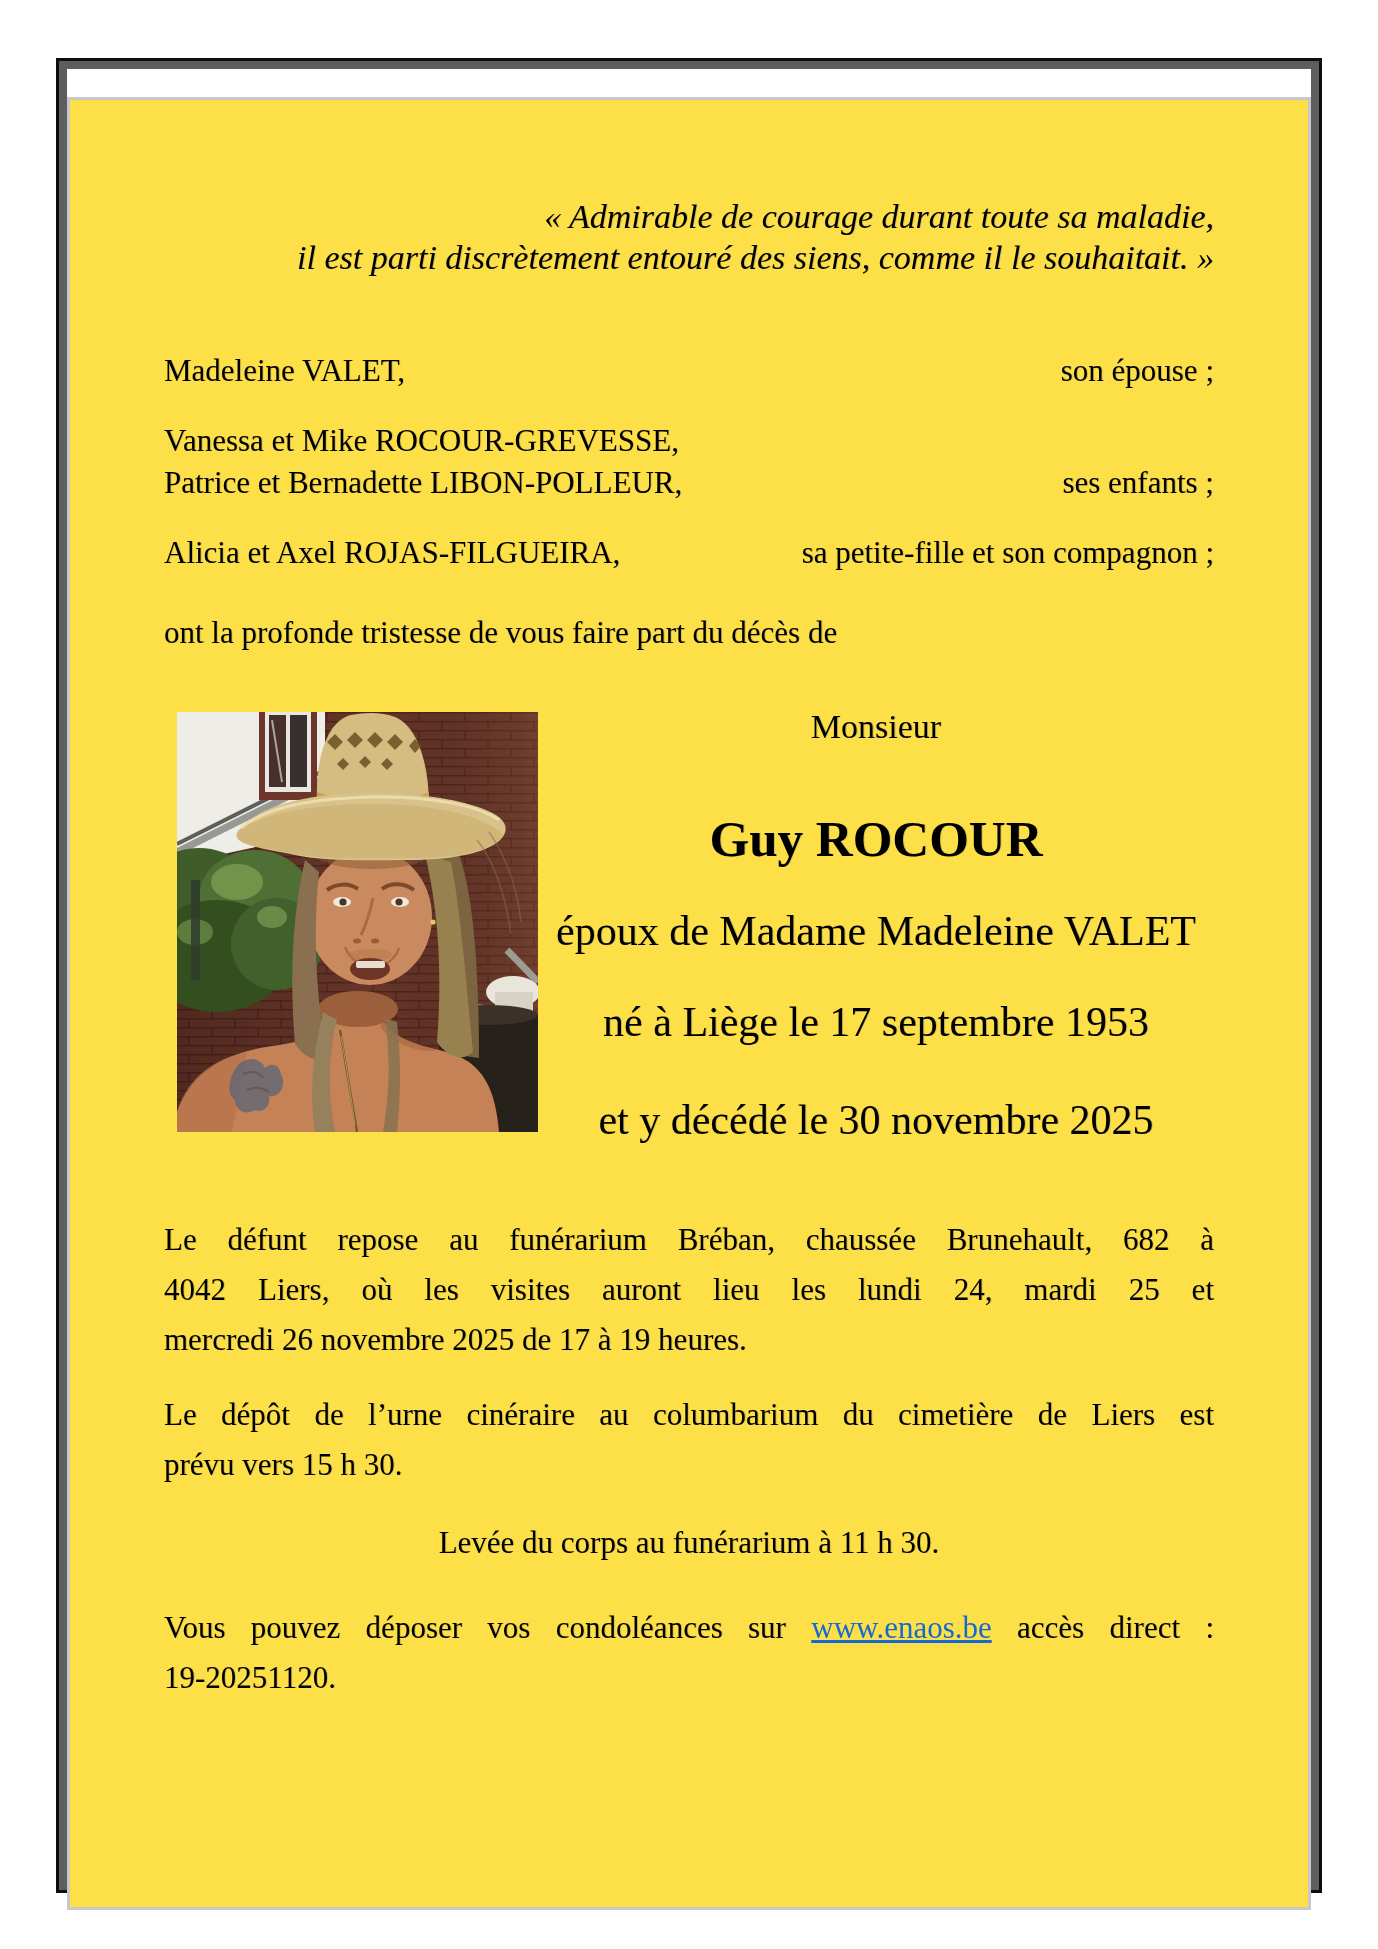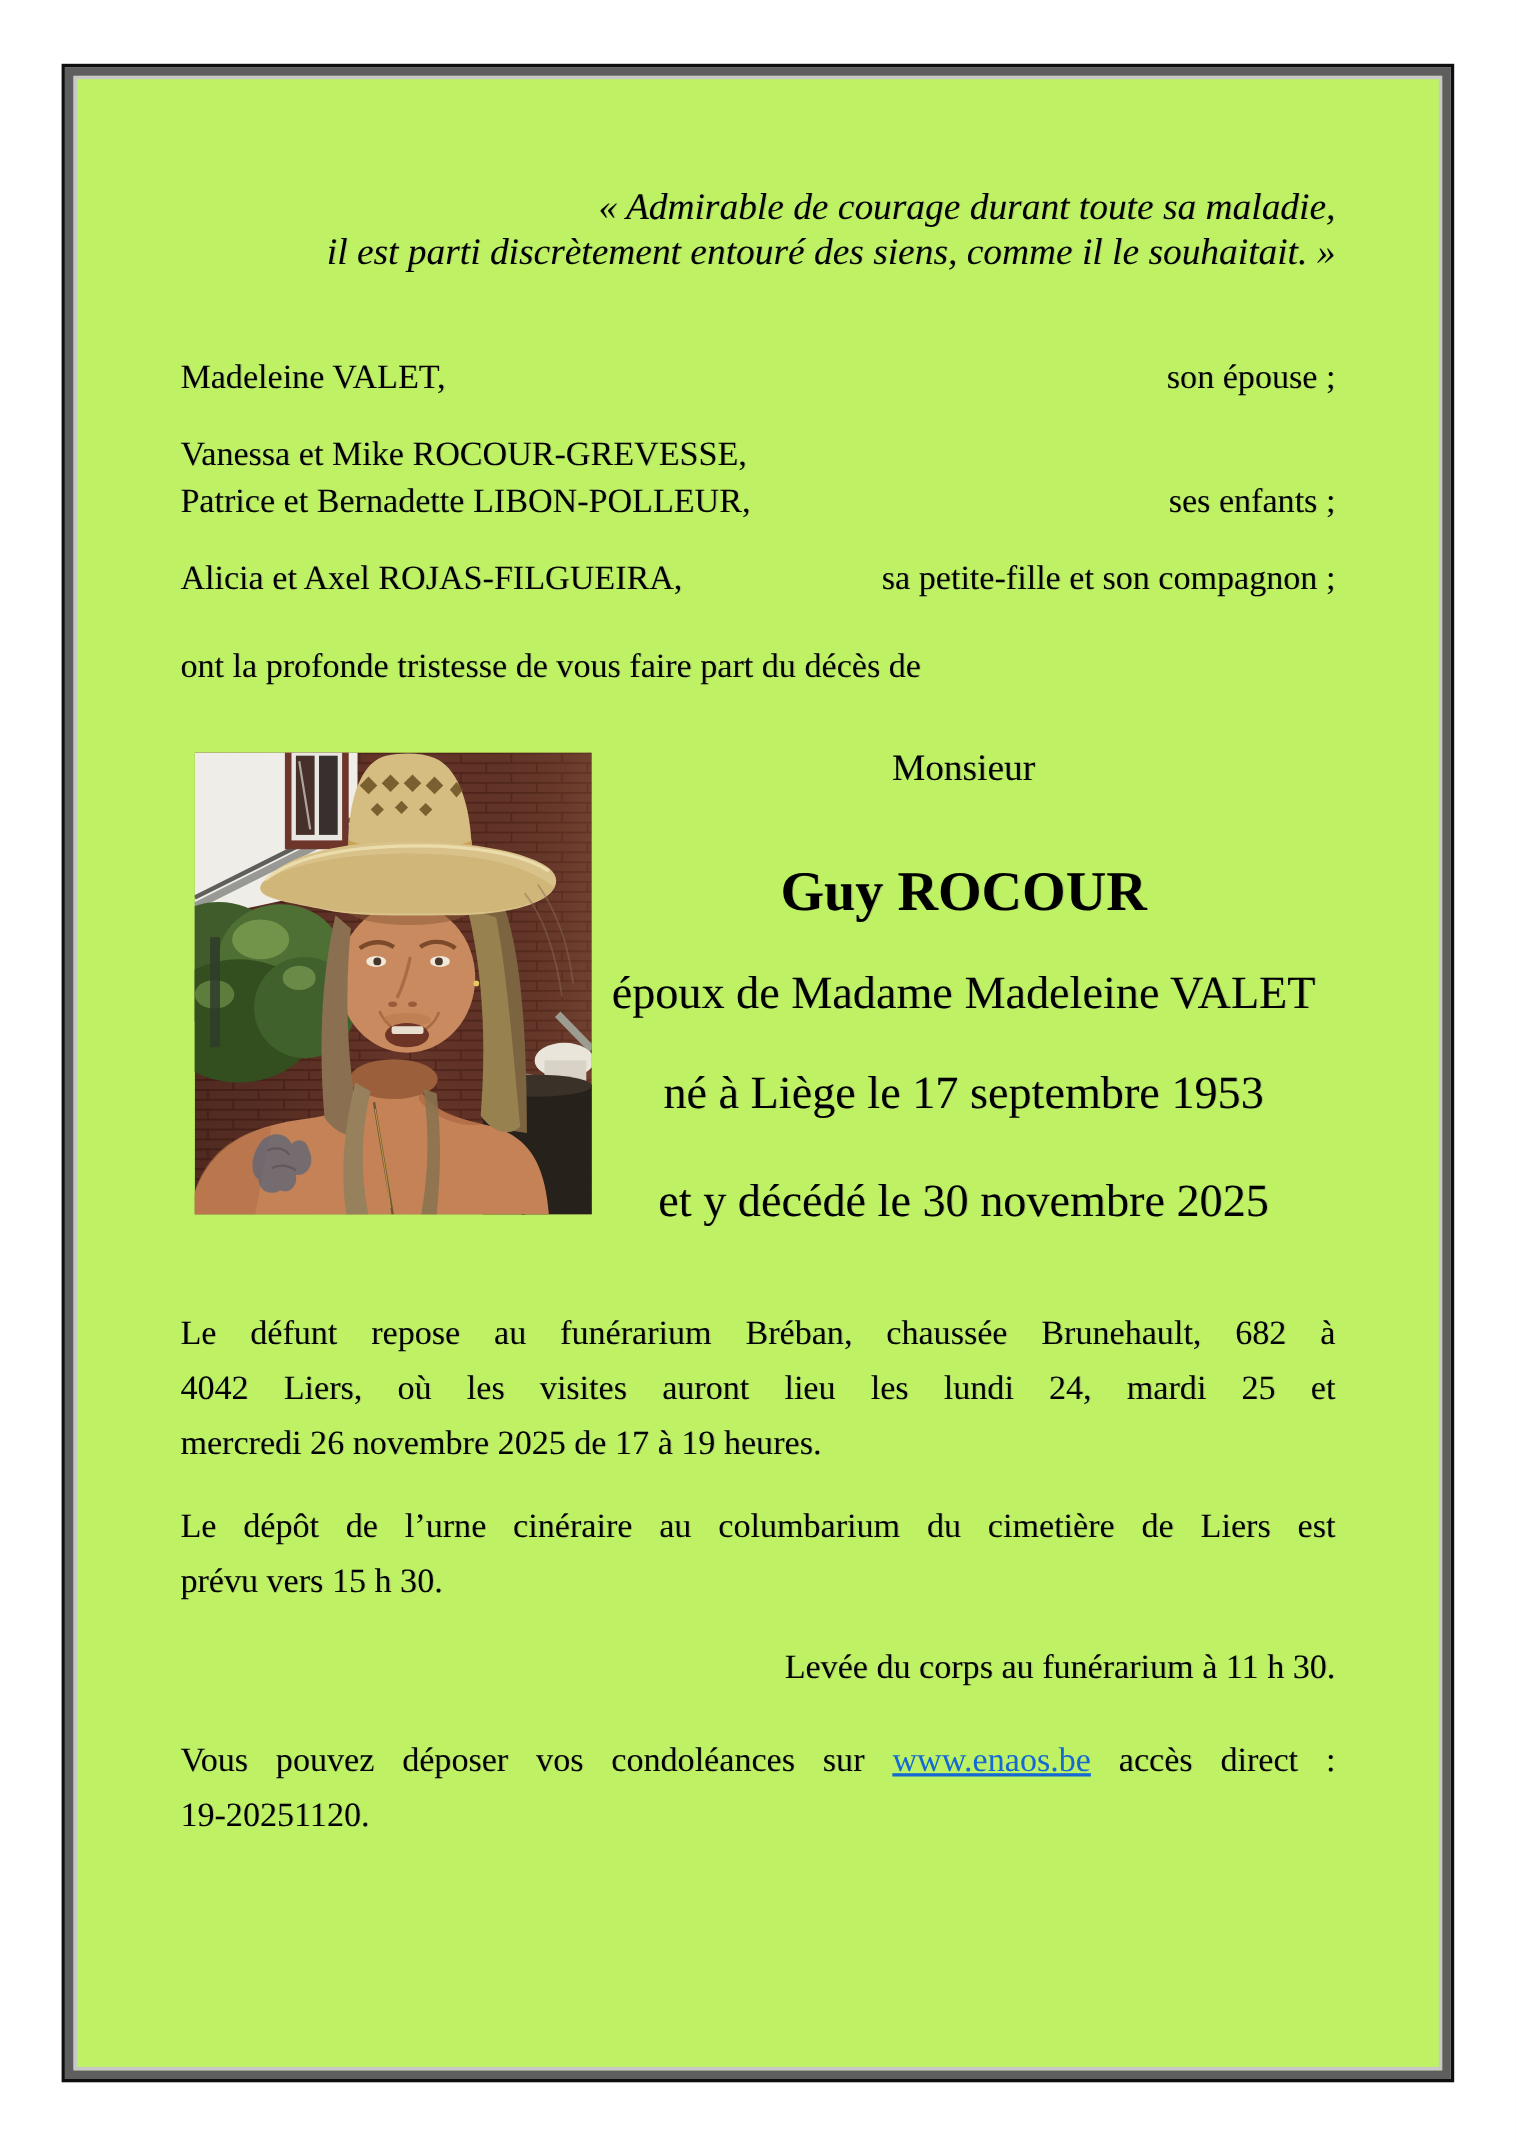--- a/index.html
+++ b/index.html
@@ -9,21 +9,21 @@
     background:#ffffff;
     font-family:"Liberation Serif","DejaVu Serif",serif;
     color:#000;
     overflow:hidden;
   }
   .frame{
     position:absolute;left:56px;top:58px;width:1266px;height:1835px;
     border:3px solid #0e0e0e;box-sizing:border-box;
   }
   .frame-mid{width:100%;height:100%;border:8px solid #5e5e5e;box-sizing:border-box;}
-  .frame-in{width:100%;height:100%;border:3px solid #c8c8c8;box-sizing:border-box;background:#bef264;}
+  .frame-in{width:100%;height:100%;border:3px solid #c8c8c8;box-sizing:border-box;background:#fde047;margin-top:28px;}
   .content{
     position:relative;width:100%;height:100%;box-sizing:border-box;
     padding:0 94px;
     font-size:31px;line-height:42px;
     text-shadow:1px 0 0 rgba(110,110,110,0.28);
   }
   .quote{
     margin-top:96px;
     font-style:italic;font-size:34px;line-height:41px;
     text-align:right;
@@ -41,21 +41,21 @@
   .hline{position:absolute;left:0;right:0;text-align:center;white-space:nowrap;}
   .h-title{top:28px;font-size:34px;line-height:44px;}
   .h-name{top:126px;font-size:51px;line-height:72px;font-weight:bold;}
   .h-spouse{top:231px;font-size:42px;line-height:46px;}
   .h-birth{top:322px;font-size:42px;line-height:46px;}
   .h-death{top:420px;font-size:42px;line-height:46px;}
   .para{margin:0;font-size:31px;line-height:50px;}
   .p-wake{margin-top:68px;}
   .p-cer{margin-top:22px;font-weight:bold;}
   .p-urn{margin-top:25px;}
-  .p-levee{margin-top:28px;text-align:right;}
+  .p-levee{margin-top:28px;text-align:center;}
   .p-condo{margin-top:35px;}
   .jl{display:block;text-align:justify;text-align-last:justify;}
   .jl.last{text-align-last:left;}
   .link{color:#1569d3;text-decoration:underline;text-decoration-color:#1569d3;cursor:pointer;text-shadow:none;}
 </style>
 </head>
 <body>
 
 <div class="page">
   <div class="frame">

